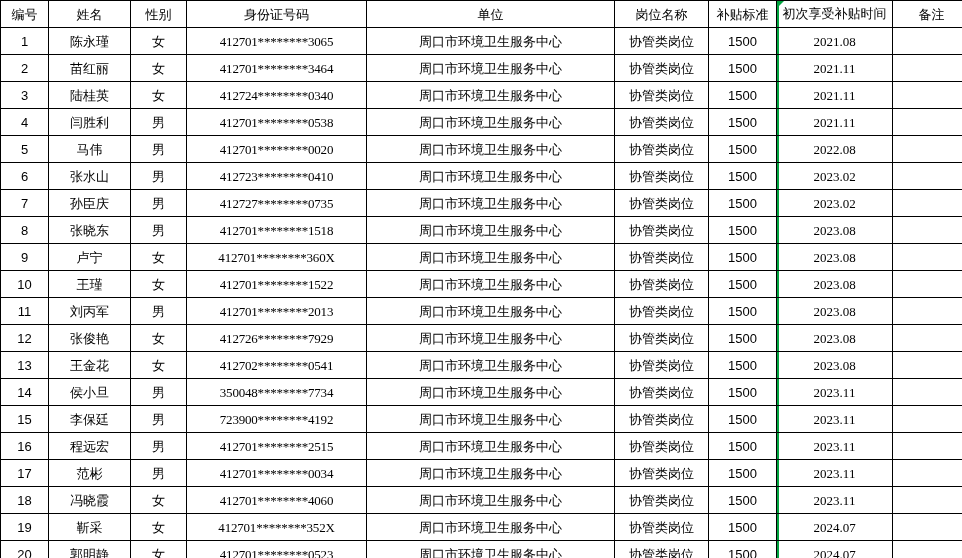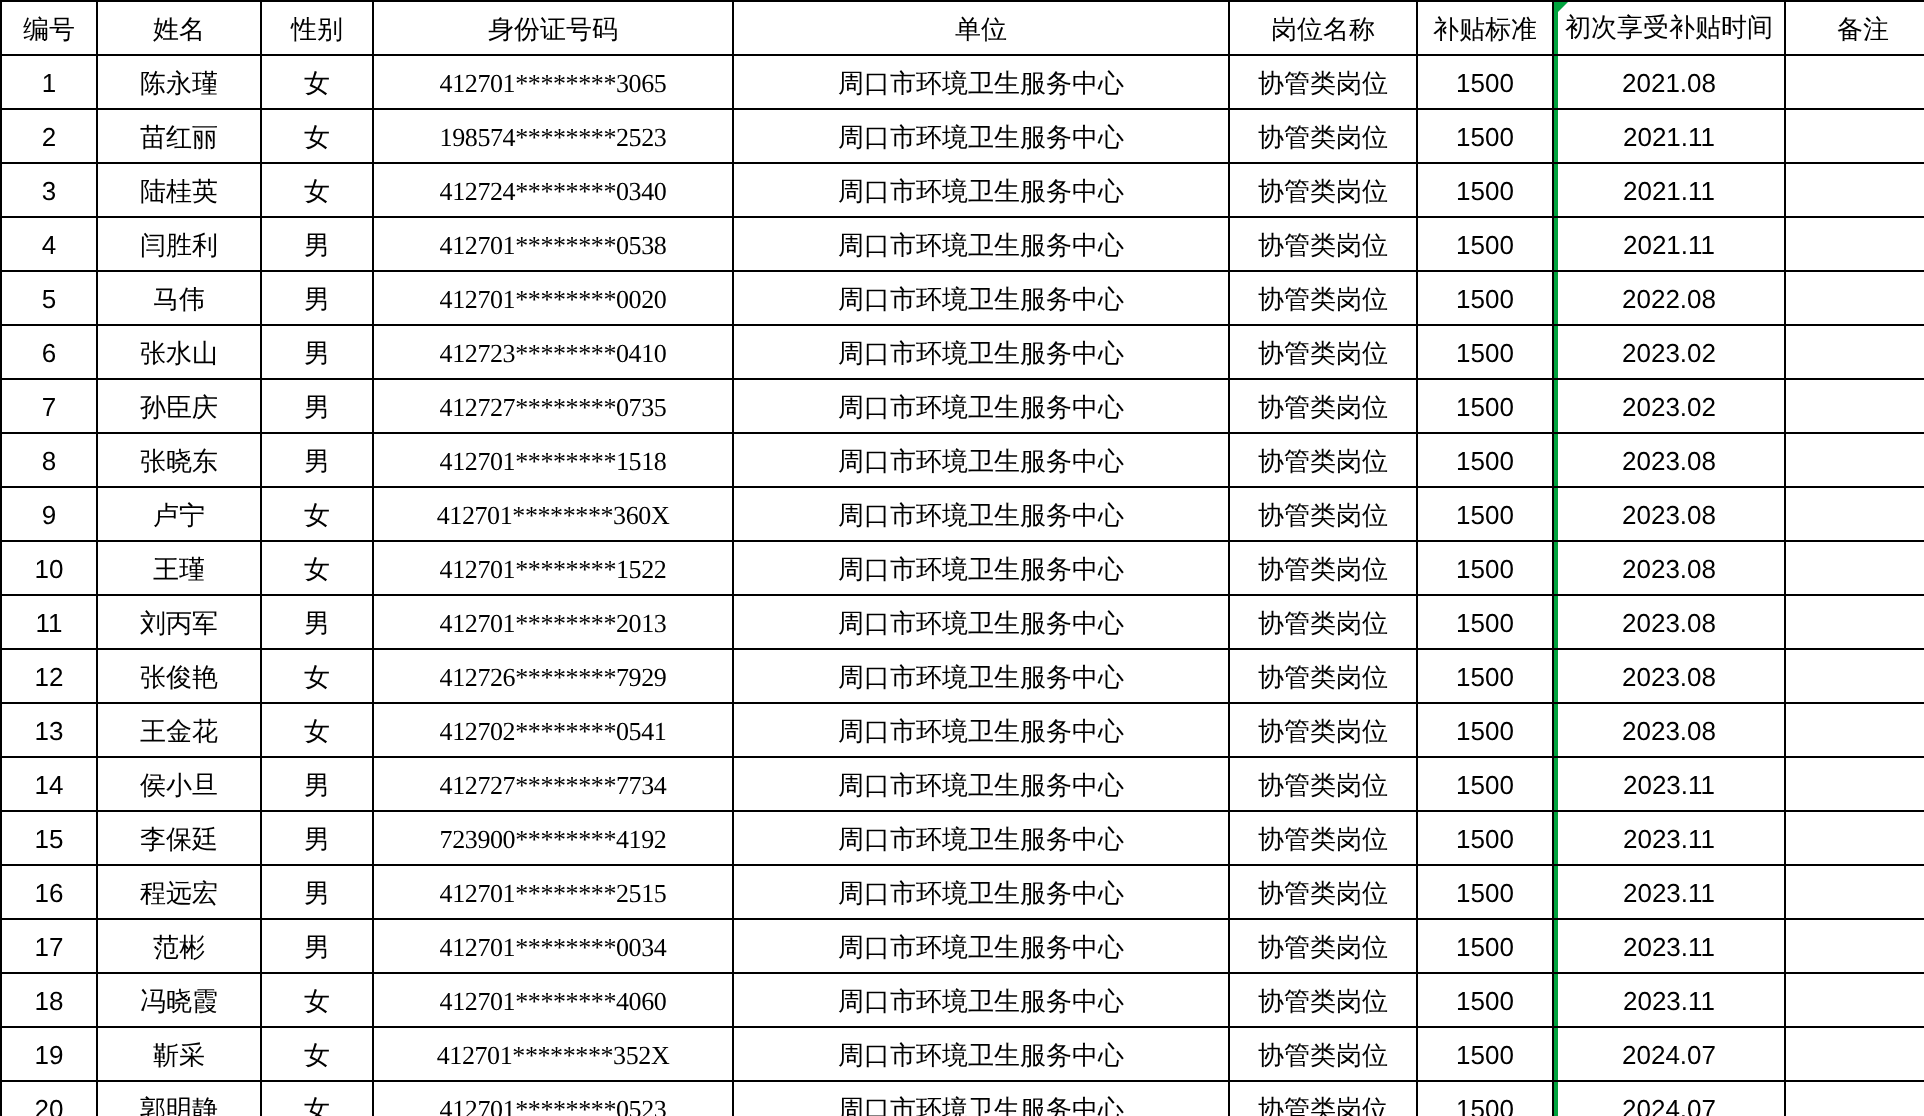--- a/index.html
+++ b/index.html
@@ -58,21 +58,21 @@
   td.id-cell {
     font-family: Liberation Serif, serif;
     font-size: 11.5px;
     letter-spacing: -0.2px;
   }
   td.num-cell {
     font-family: "Liberation Sans", sans-serif;
     font-size: 12.5px;
   }
   td.time-cell {
-    font-family: Liberation Sans, sans-serif;
+    font-family: Liberation Serif, serif;
     font-size: 12.5px;
   }
   td.unit-cell {
     font-size: 13px;
   }
   td.name-cell {
     font-size: 13.5px;
     font-family: Liberation Serif, serif;
   }
   
@@ -132,21 +132,21 @@
           <td class="unit-cell">周口市环境卫生服务中心</td>
           <td>协管类岗位</td>
           <td class="num-cell">1500</td>
           <td class="time-cell sel-col-edge">2021.08</td>
           <td></td>
         </tr>
         <tr>
           <td class="num-cell">2</td>
           <td class="name-cell">苗红丽</td>
           <td>女</td>
-          <td class="id-cell">198574********2523</td>
+          <td class="id-cell">412701********3464</td>
           <td class="unit-cell">周口市环境卫生服务中心</td>
           <td>协管类岗位</td>
           <td class="num-cell">1500</td>
           <td class="time-cell sel-col-edge">2021.11</td>
           <td></td>
         </tr>
         <tr>
           <td class="num-cell">3</td>
           <td class="name-cell">陆桂英</td>
           <td>女</td>
@@ -264,21 +264,21 @@
           <td class="unit-cell">周口市环境卫生服务中心</td>
           <td>协管类岗位</td>
           <td class="num-cell">1500</td>
           <td class="time-cell sel-col-edge">2023.08</td>
           <td></td>
         </tr>
         <tr>
           <td class="num-cell">14</td>
           <td class="name-cell">侯小旦</td>
           <td>男</td>
-          <td class="id-cell">412727********7734</td>
+          <td class="id-cell">350048********7734</td>
           <td class="unit-cell">周口市环境卫生服务中心</td>
           <td>协管类岗位</td>
           <td class="num-cell">1500</td>
           <td class="time-cell sel-col-edge">2023.11</td>
           <td></td>
         </tr>
         <tr>
           <td class="num-cell">15</td>
           <td class="name-cell">李保廷</td>
           <td>男</td>

